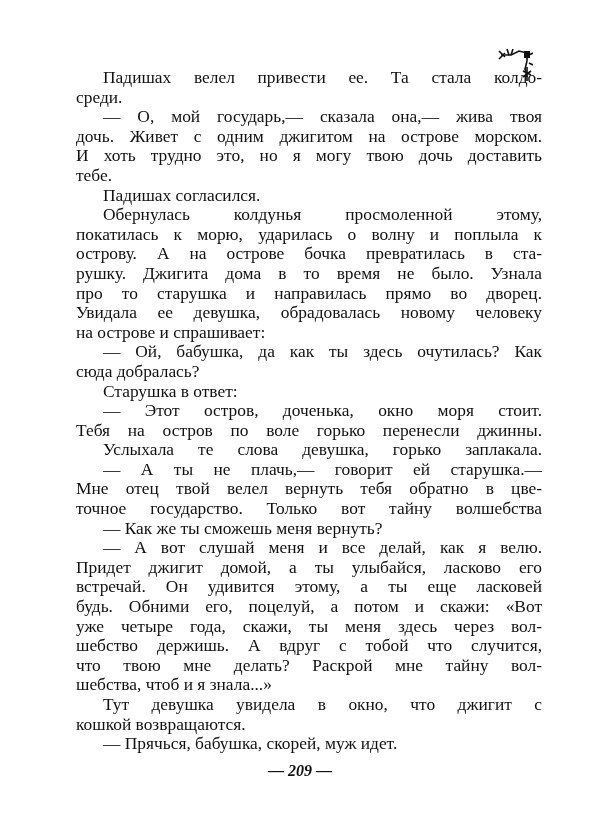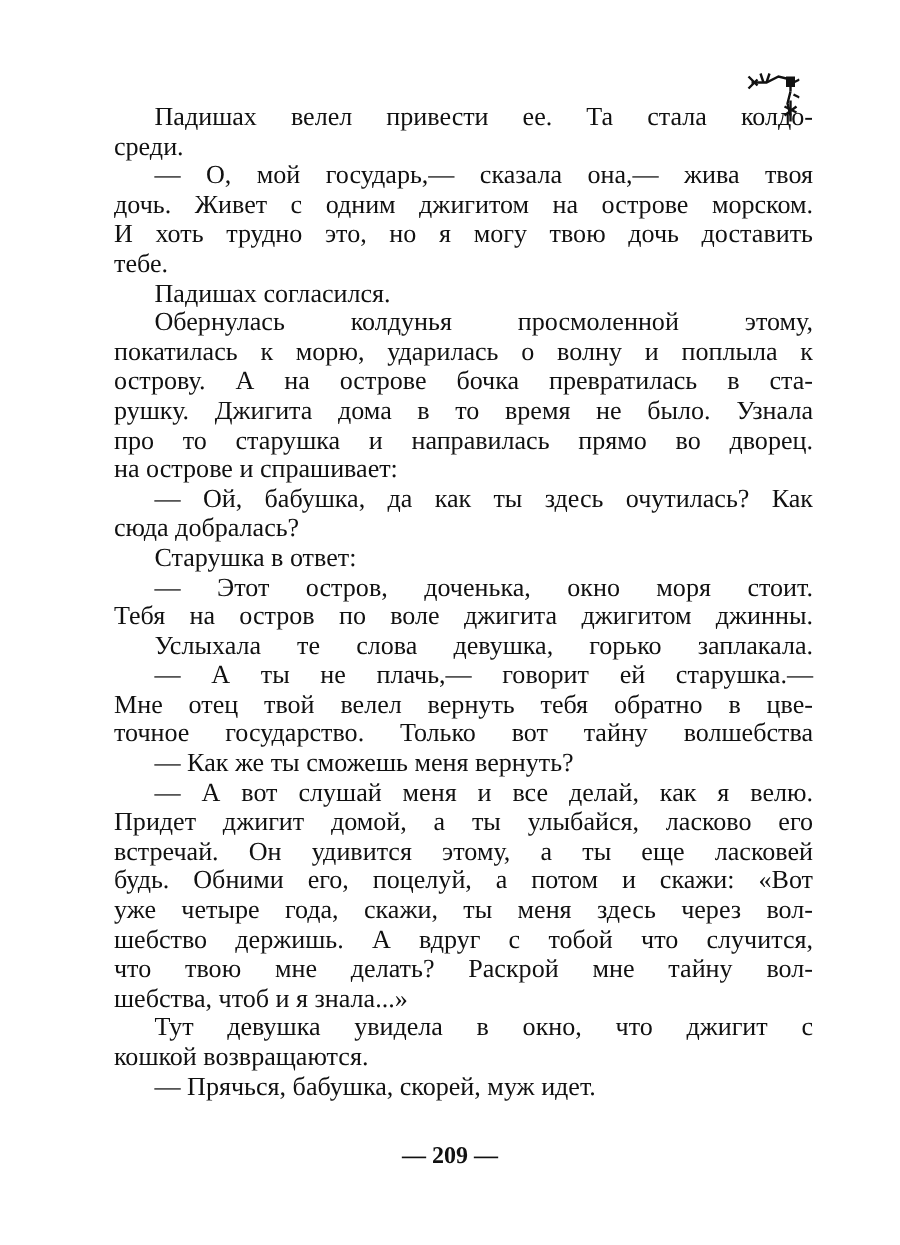--- a/index.html
+++ b/index.html
@@ -8,21 +8,21 @@
     position: absolute; left: 76px; top: 68px; width: 466px;
     font-family: "Liberation Serif", serif; font-size: 17.4px; line-height: 19.6px;
     color: #111;
   }
   .line { display: block; white-space: nowrap; text-align: justify; text-align-last: justify; height: 19.6px; }
   .line.last { text-align-last: left; }
   .line.indent { padding-left: 27px; }
   .ornament { position: absolute; left: 497px; top: 45px; width: 36px; height: 40px; }
   .folio {
     position: absolute; top: 762px; left: 0; width: 600px; text-align: center;
-    font-family: "Liberation Serif", serif; font-weight: bold; font-size: 16px; color: #111;
+    font-family: "Liberation Serif", serif; font-style: italic; font-weight: bold; font-size: 16px; color: #111;
   }
 </style>
 </head>
 <body>
 
 <svg class="ornament" viewBox="0 0 36 40">
   <g stroke="#111" stroke-width="1.6" fill="none">
     <path d="M4 10 L14 10 L22 6 L30 8 L30 16"></path>
     <path d="M30 16 L28 24 L30 32"></path>
     <path d="M2 6 L8 12 M2 14 L8 8"></path>
@@ -39,26 +39,27 @@
     <span class="line indent">— О, мой государь,— сказала она,— жива твоя</span>
     <span class="line">дочь. Живет с одним джигитом на острове морском.</span>
     <span class="line">И хоть трудно это, но я могу твою дочь доставить</span>
     <span class="line last">тебе.</span>
     <span class="line indent last">Падишах согласился.</span>
     <span class="line indent">Обернулась колдунья просмоленной этому,</span>
     <span class="line">покатилась к морю, ударилась о волну и поплыла к</span>
     <span class="line">острову. А на острове бочка превратилась в ста-</span>
     <span class="line">рушку. Джигита дома в то время не было. Узнала</span>
     <span class="line">про то старушка и направилась прямо во дворец.</span>
+    <span class="line">Увидала ее девушка, обрадовалась новому человеку</span>
     <span class="line last">на острове и спрашивает:</span>
     <span class="line indent">— Ой, бабушка, да как ты здесь очутилась? Как</span>
     <span class="line last">сюда добралась?</span>
     <span class="line indent last">Старушка в ответ:</span>
     <span class="line indent">— Этот остров, доченька, окно моря стоит.</span>
-    <span class="line">Тебя на остров по воле джигита джигитом джинны.</span>
+    <span class="line">Тебя на остров по воле горько перенесли джинны.</span>
     <span class="line indent">Услыхала те слова девушка, горько заплакала.</span>
     <span class="line indent">— А ты не плачь,— говорит ей старушка.—</span>
     <span class="line">Мне отец твой велел вернуть тебя обратно в цве-</span>
     <span class="line">точное государство. Только вот тайну волшебства</span>
     <span class="line indent last">— Как же ты сможешь меня вернуть?</span>
     <span class="line indent">— А вот слушай меня и все делай, как я велю.</span>
     <span class="line">Придет джигит домой, а ты улыбайся, ласково его</span>
     <span class="line">встречай. Он удивится этому, а ты еще ласковей</span>
     <span class="line">будь. Обними его, поцелуй, а потом и скажи: «Вот</span>
     <span class="line">уже четыре года, скажи, ты меня здесь через вол-</span>

